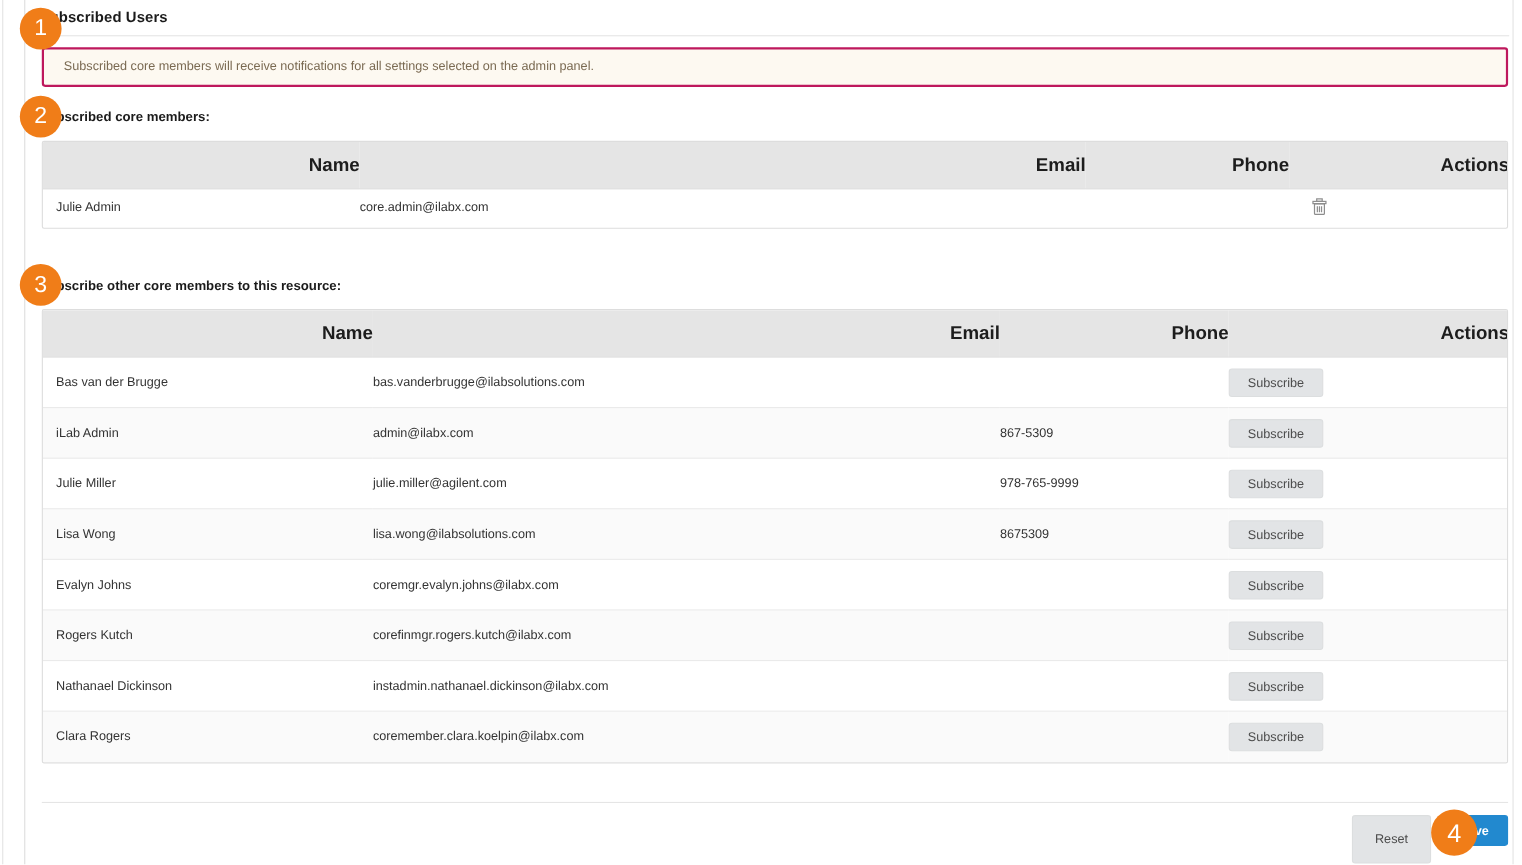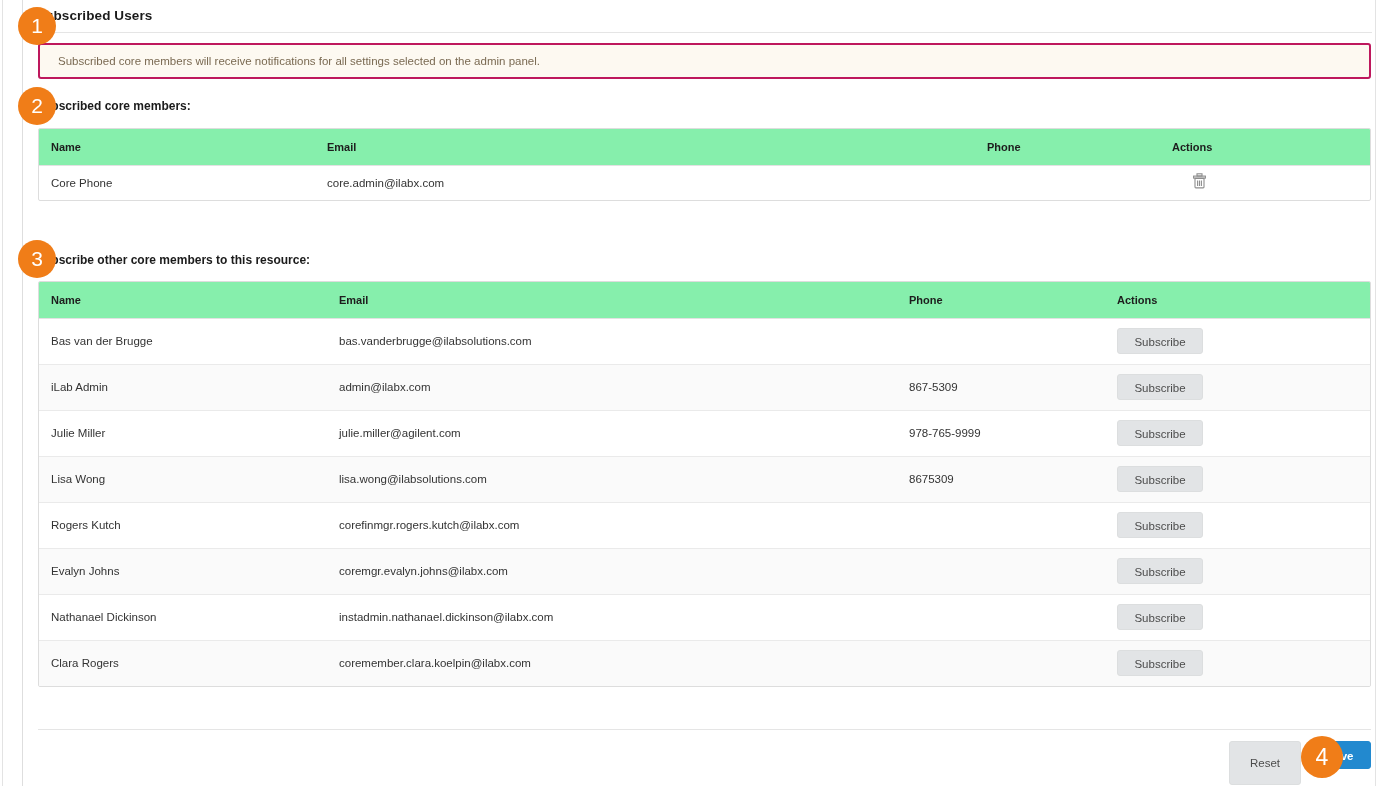--- a/index.html
+++ b/index.html
@@ -65,23 +65,23 @@
   
   .tbl {
     position: absolute;
     border: 1px solid #dddddd;
     border-radius: 2px;
     background: #ffffff;
     overflow: hidden;
   }
   .tbl table { border-collapse: collapse; width: 100%; table-layout: fixed; }
   .tbl thead th {
-    background: #86efac;
-    font-size: 11px; font-weight: bold; color: #1d1d1d;
-    text-align: left;
+    background: #e5e5e5;
+    font-size: 17px; font-weight: bold; color: #1d1d1d;
+    text-align: right;
     padding: 11px 0 11px 0;
     border-bottom: 1px solid #e2e2e2;
     height: 36px;
   }
   .tbl tbody td {
     font-size: 11.5px; color: #333333;
     padding: 0;
     border-bottom: 1px solid #eaeaea;
     vertical-align: middle;
   }
@@ -205,21 +205,21 @@
         <thead>
           <tr>
             <th>Name</th>
             <th>Email</th>
             <th>Phone</th>
             <th>Actions</th>
           </tr>
         </thead>
         <tbody>
           <tr>
-            <td>Core Phone</td>
+            <td>Julie Admin</td>
             <td>core.admin@ilabx.com</td>
             <td></td>
             <td class="act">
               <button class="trash-btn">
                 <span>
                   <svg width="15" height="16" viewBox="0 0 15 16" aria-hidden="true">
                     <rect x="5" y="0.8" width="5" height="2.2" fill="none" stroke="#8d8d8d" stroke-width="1.1"></rect>
                     <rect x="1.6" y="3.1" width="11.8" height="2" fill="none" stroke="#8d8d8d" stroke-width="1.1"></rect>
                     <path d="M3 5.4 h9 v8.6 a0.9 0.9 0 0 1 -0.9 0.9 H3.9 a0.9 0.9 0 0 1 -0.9 -0.9 Z" fill="none" stroke="#8d8d8d" stroke-width="1.1"></path>
                     <line x1="5.6" y1="7.4" x2="5.6" y2="12.9" stroke="#8d8d8d" stroke-width="1.1"></line>
@@ -271,28 +271,28 @@
               <td>978-765-9999</td>
               <td class="act"><button class="subscribe-btn">Subscribe</button></td>
             </tr>
             <tr>
               <td>Lisa Wong</td>
               <td>lisa.wong@ilabsolutions.com</td>
               <td>8675309</td>
               <td class="act"><button class="subscribe-btn">Subscribe</button></td>
             </tr>
             <tr>
+              <td>Evalyn Johns</td>
+              <td>coremgr.evalyn.johns@ilabx.com</td>
+              <td></td>
+              <td class="act"><button class="subscribe-btn">Subscribe</button></td>
+            </tr>
+            <tr>
               <td>Rogers Kutch</td>
               <td>corefinmgr.rogers.kutch@ilabx.com</td>
-              <td></td>
-              <td class="act"><button class="subscribe-btn">Subscribe</button></td>
-            </tr>
-            <tr>
-              <td>Evalyn Johns</td>
-              <td>coremgr.evalyn.johns@ilabx.com</td>
               <td></td>
               <td class="act"><button class="subscribe-btn">Subscribe</button></td>
             </tr>
             <tr>
               <td>Nathanael Dickinson</td>
               <td>instadmin.nathanael.dickinson@ilabx.com</td>
               <td></td>
               <td class="act"><button class="subscribe-btn">Subscribe</button></td>
             </tr>
             <tr>

